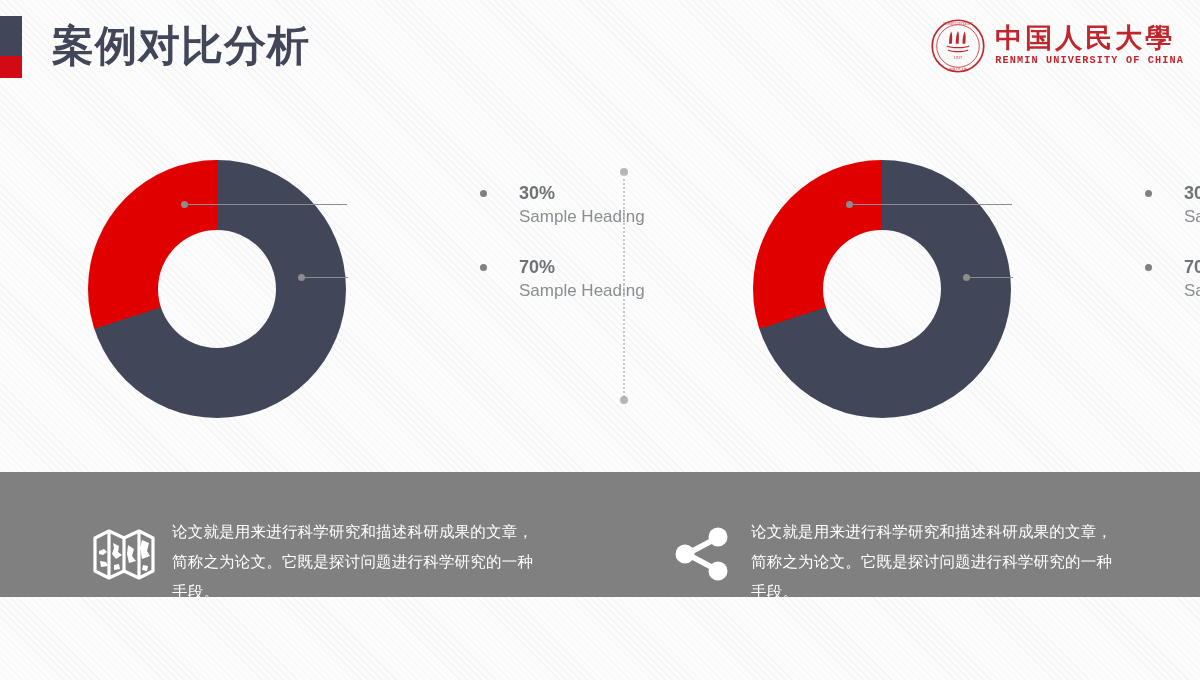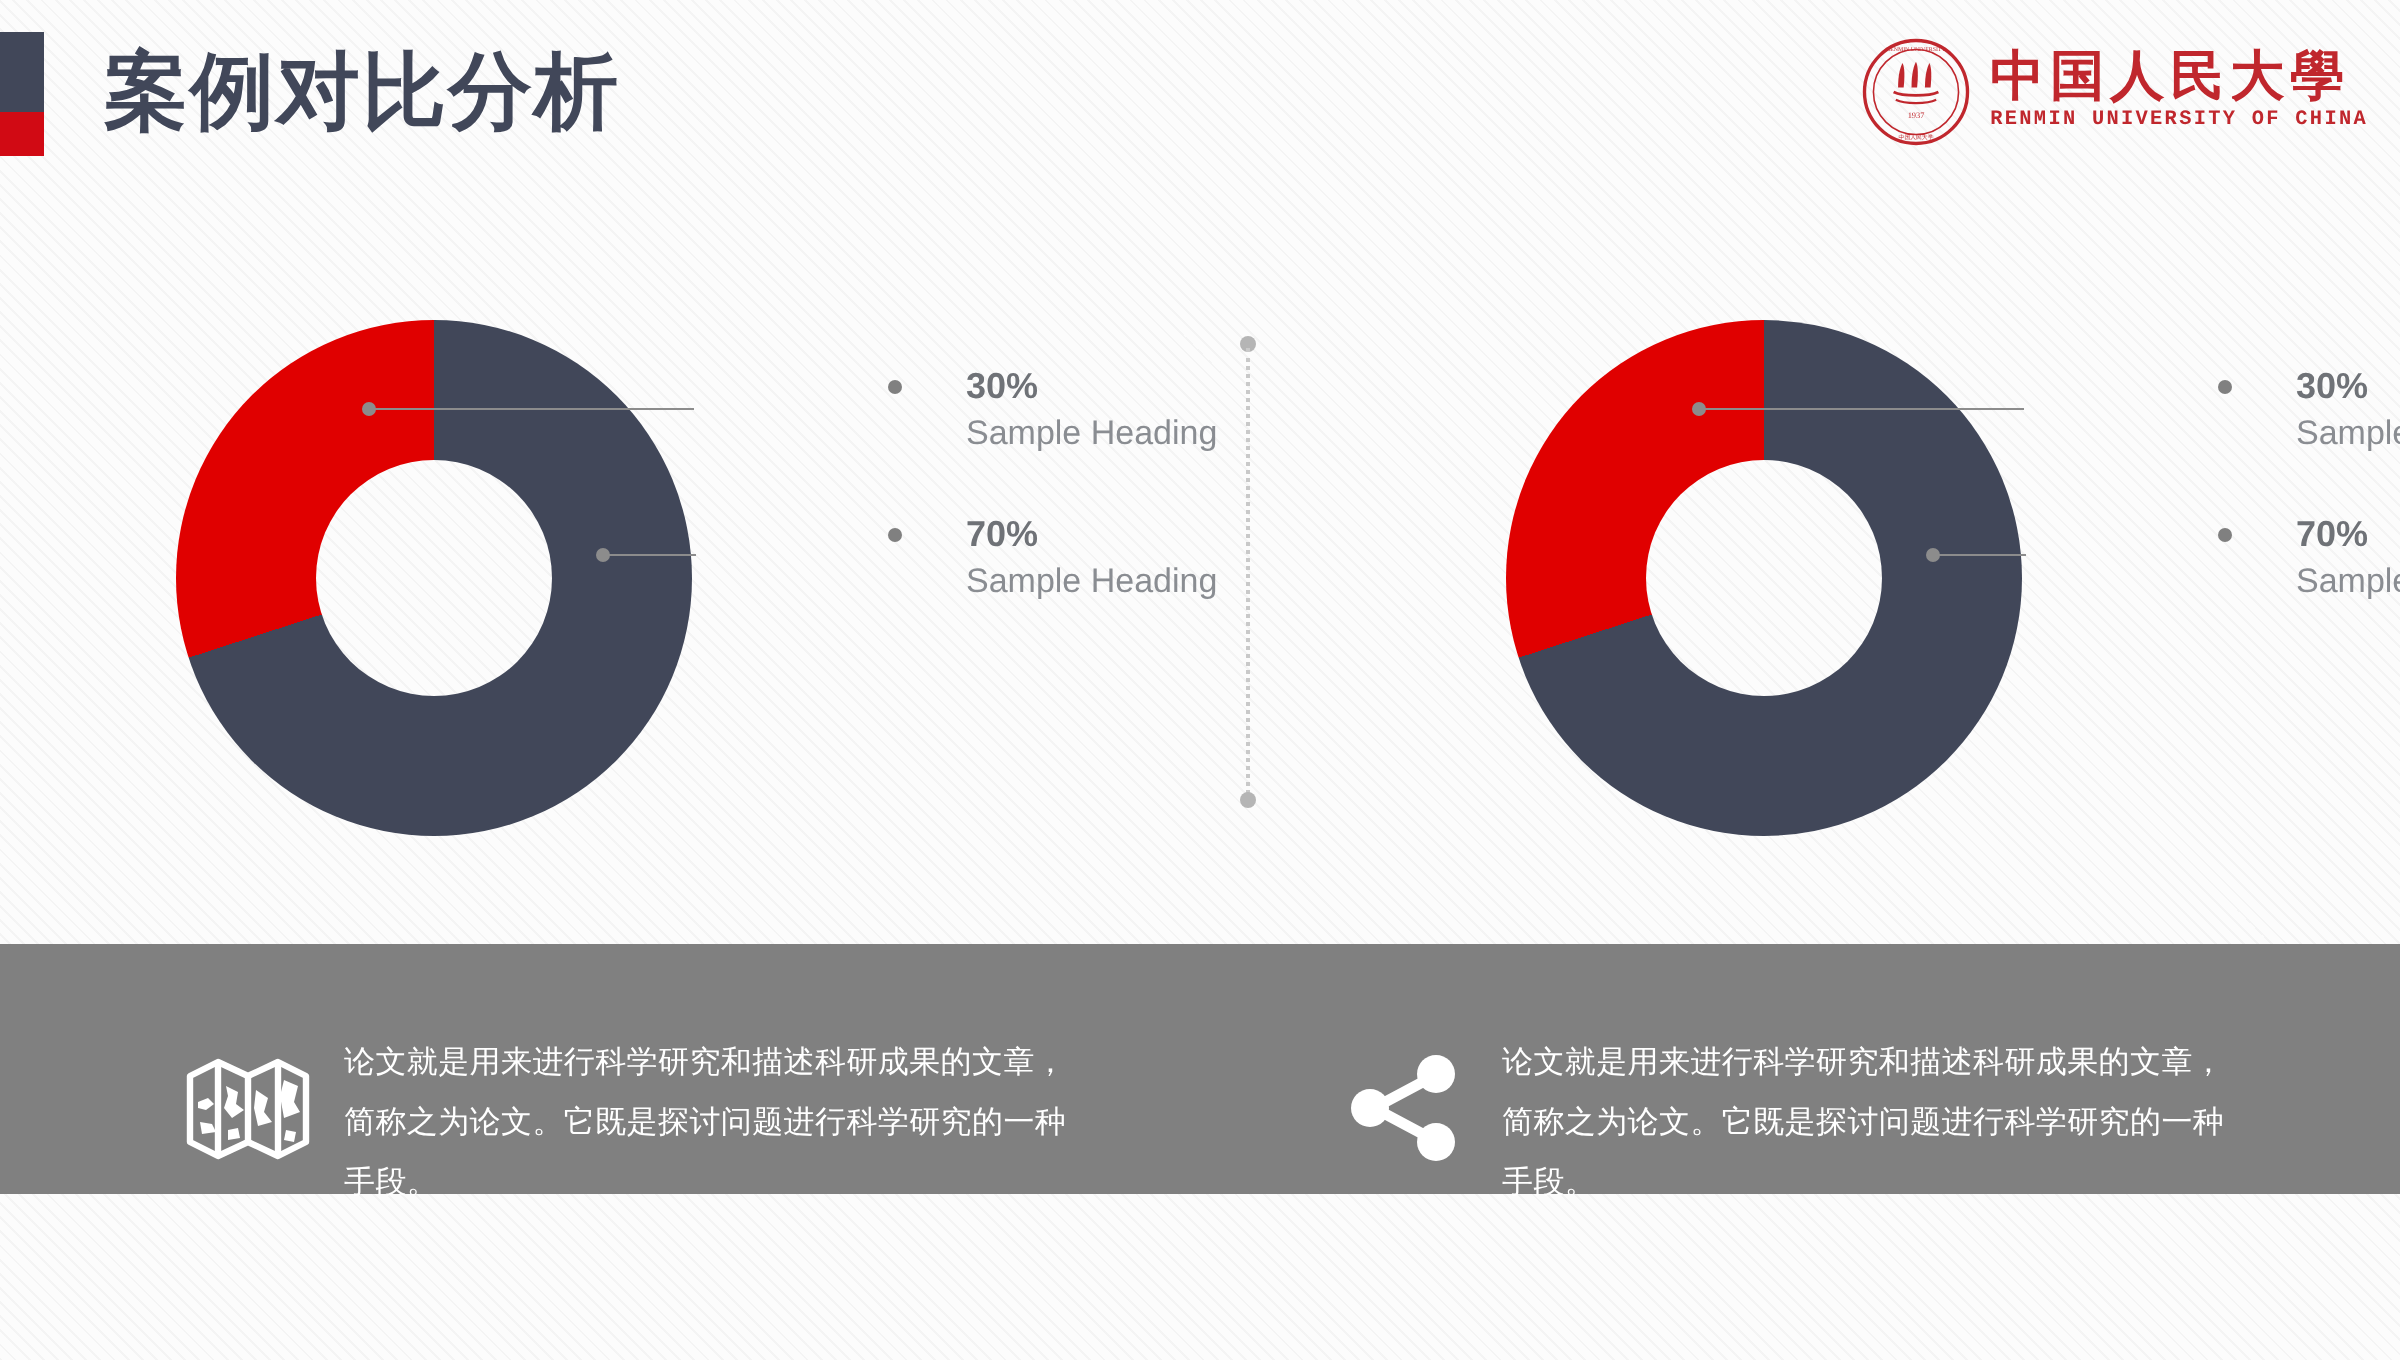--- a/index.html
+++ b/index.html
@@ -100,20 +100,21 @@
     letter-spacing: 1.15px;
     line-height: 1.5;
     white-space: nowrap;
   }
 
   .panel {
     position: absolute;
     top: 160px;
     display: flex;
     align-items: flex-start;
+    gap: 36px;
   }
   .panel.left  { left: 88px; }
   .panel.right { left: 753px; }
 
   .donut-wrap {
     position: relative;
     width: 258px;
     height: 258px;
     flex: 0 0 auto;
   }

